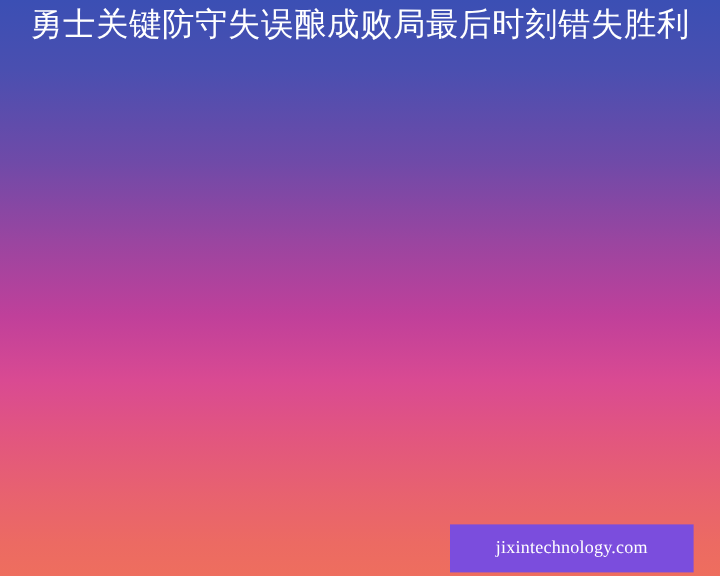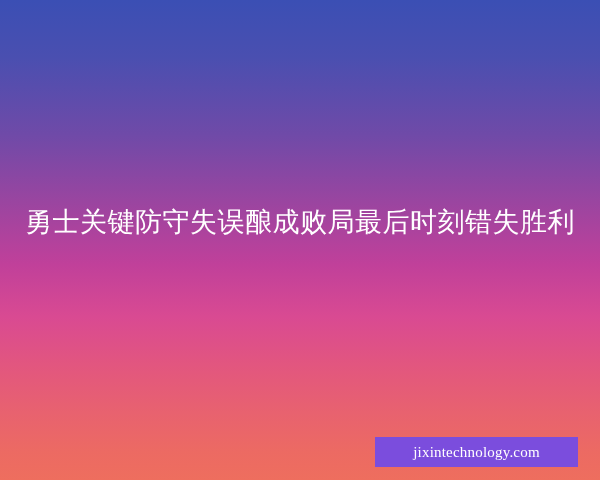--- a/index.html
+++ b/index.html
@@ -26,37 +26,36 @@
       #e2567f 76%,
       #e8626f 86%,
       #ec6a63 94%,
       #ee6e5e 100%);
   }
   #headline {
     position: absolute;
     left: 0;
     top: 0;
     width: 600px;
-    padding-top: 202px;
     box-sizing: border-box;
     text-align: center;
     color: #ffffff;
     font-size: 27px;
     line-height: 41px;
     font-weight: normal;
     letter-spacing: 0.5px;
     padding-left: 22px;
     padding-right: 22px;
   }
   #watermark {
     position: absolute;
     left: 375px;
     top: 437px;
     width: 203px;
-    height: 30px;
+    height: 40px;
     background: #7b4ddd;
     display: flex;
     align-items: center;
     justify-content: center;
   }
   #watermark-text {
     color: #ffffff;
     font-family: "Liberation Serif", serif;
     font-size: 15px;
     letter-spacing: 0.2px;

